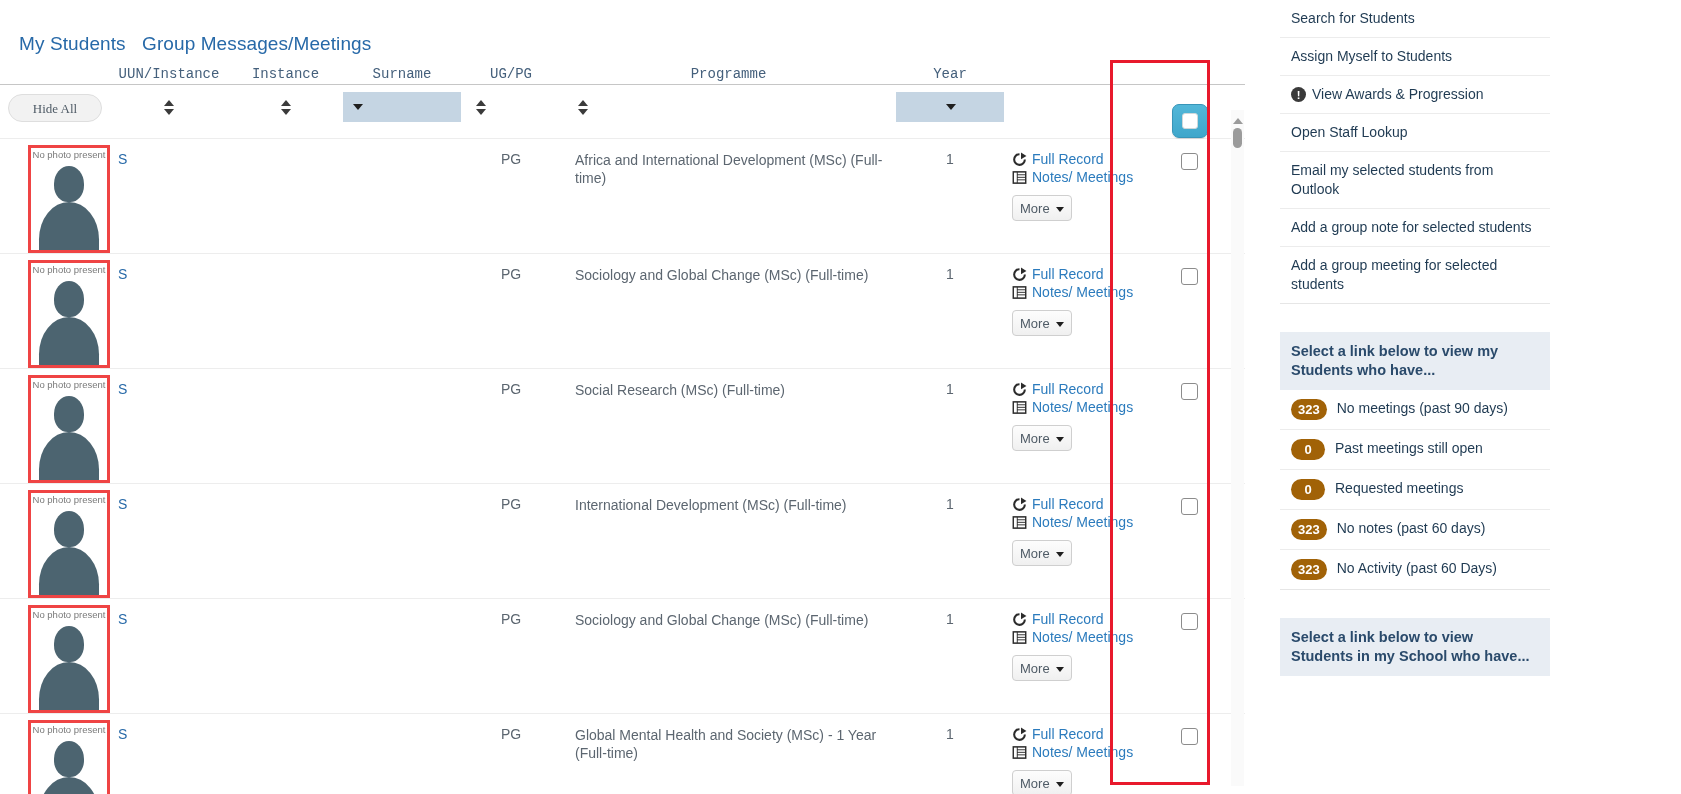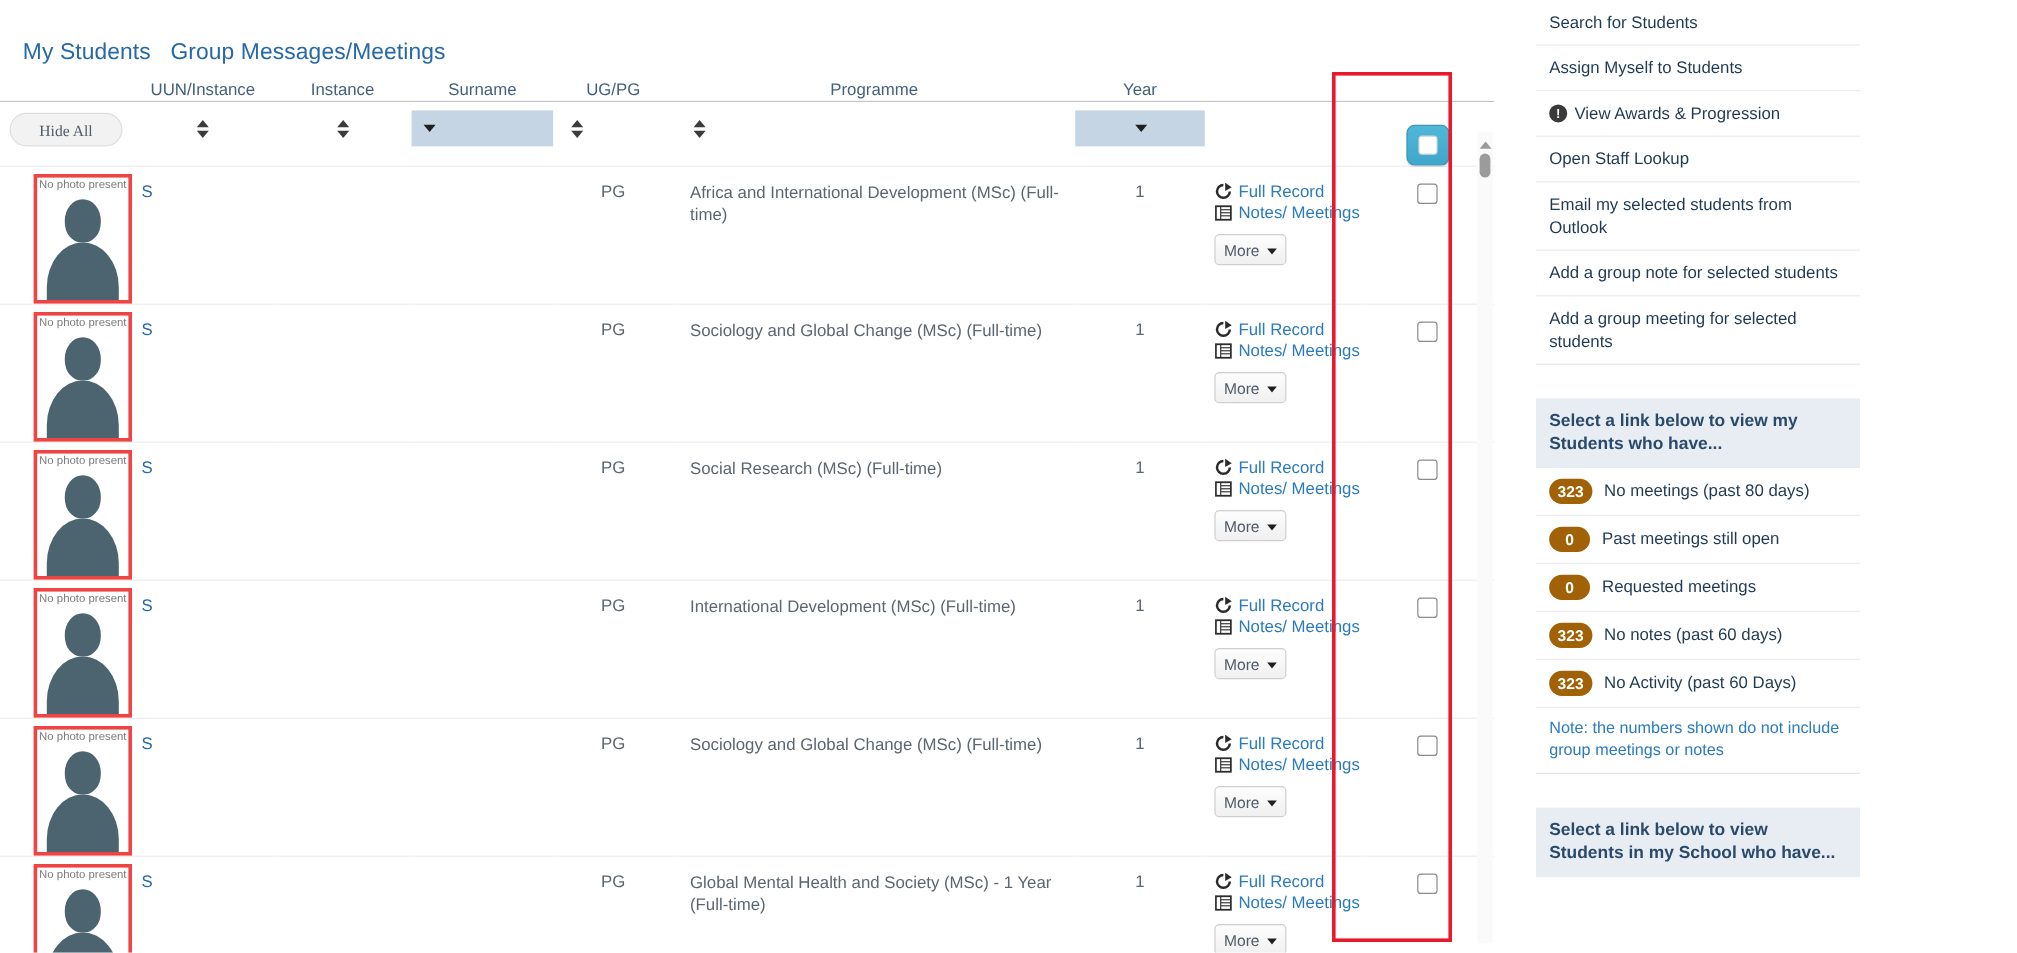--- a/index.html
+++ b/index.html
@@ -57,20 +57,21 @@
   col.c-chk    { width: 111px; }
 
   .hdr-label {
     height: 39px;
     text-align: center;
     font-size: 16px;
     color: #45607c;
     font-weight: normal;
     padding-top: 17px !important;
     white-space: nowrap;
+    font-family: Liberation Mono, monospace;
   }
   .filter-row td { height: 44px; padding-top: 4px !important; }
   .hide-all-btn {
     display: block;
     margin: 2px 6px 0 8px;
     width: 94px; height: 28px;
     background: #f2f2f2;
     border: 1px solid #dedede;
     border-radius: 14px;
     font-size: 13px; color: #4f5b66;
@@ -602,39 +603,38 @@
           <div class="panel-item">
             <span class="txt">Add a group meeting for selected students</span>
           </div>
         </div>
       </div>
       <div class="panel">
         <div class="panel-head">Select a link below to view my Students who have...</div>
         <div class="panel-body">
           <div class="panel-item">
             <span class="count-badge">323</span>
-            <span class="txt">No meetings (past 80 days)</span>
+            <span class="txt">No meetings (past 90 days)</span>
           </div>
           <div class="panel-item">
             <span class="count-badge">0</span>
             <span class="txt">Past meetings still open</span>
           </div>
           <div class="panel-item">
             <span class="count-badge">0</span>
             <span class="txt">Requested meetings</span>
           </div>
           <div class="panel-item">
             <span class="count-badge">323</span>
             <span class="txt">No notes (past 60 days)</span>
           </div>
           <div class="panel-item">
             <span class="count-badge">323</span>
             <span class="txt">No Activity (past 60 Days)</span>
           </div>
-          <div class="panel-note">Note: the numbers shown do not include group meetings or notes</div>
         </div>
       </div>
       <div class="panel">
         <div class="panel-head">Select a link below to view Students in my School who have...</div>
       </div>
     </div>
 
 </div>
 
 </body></html>

